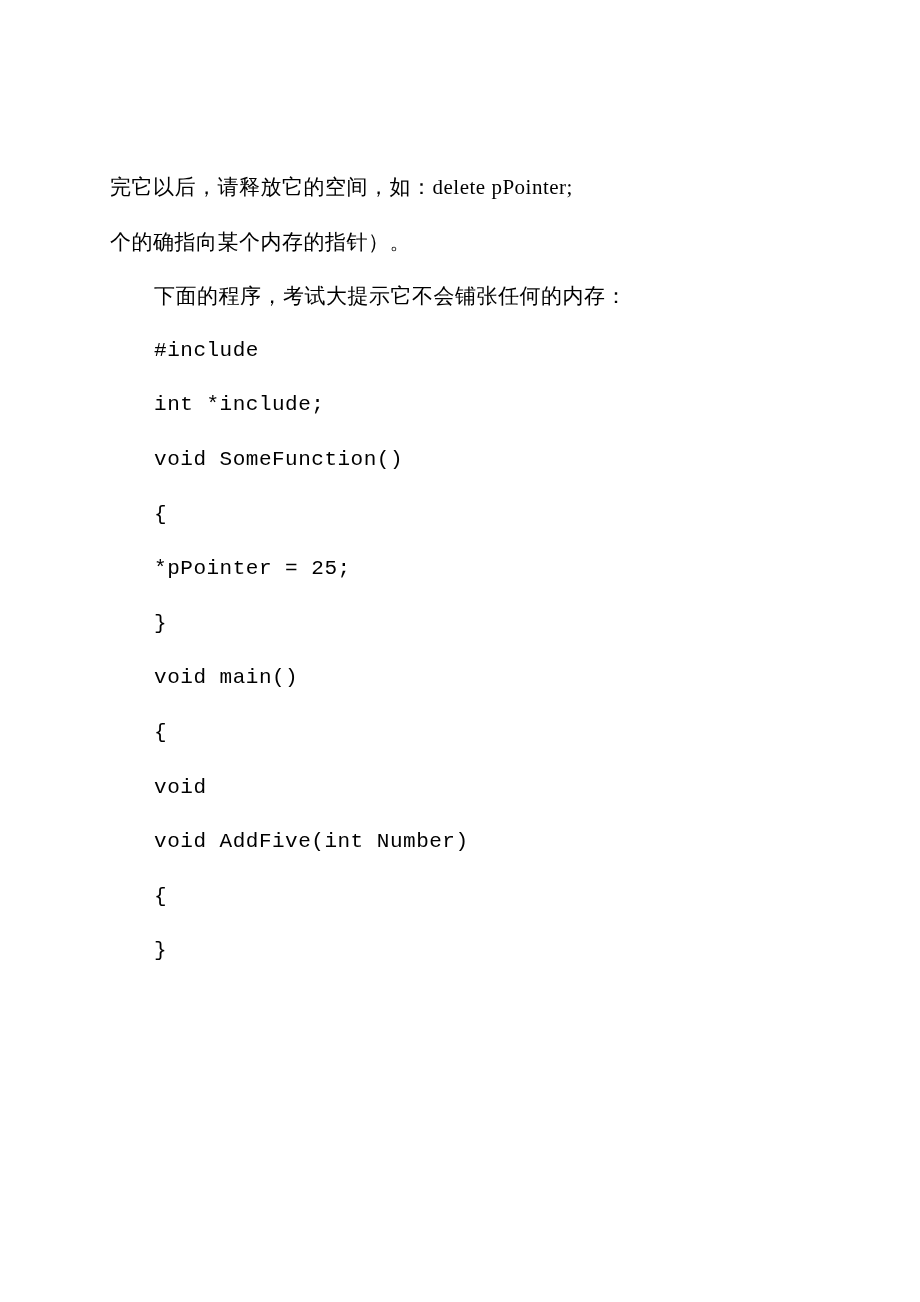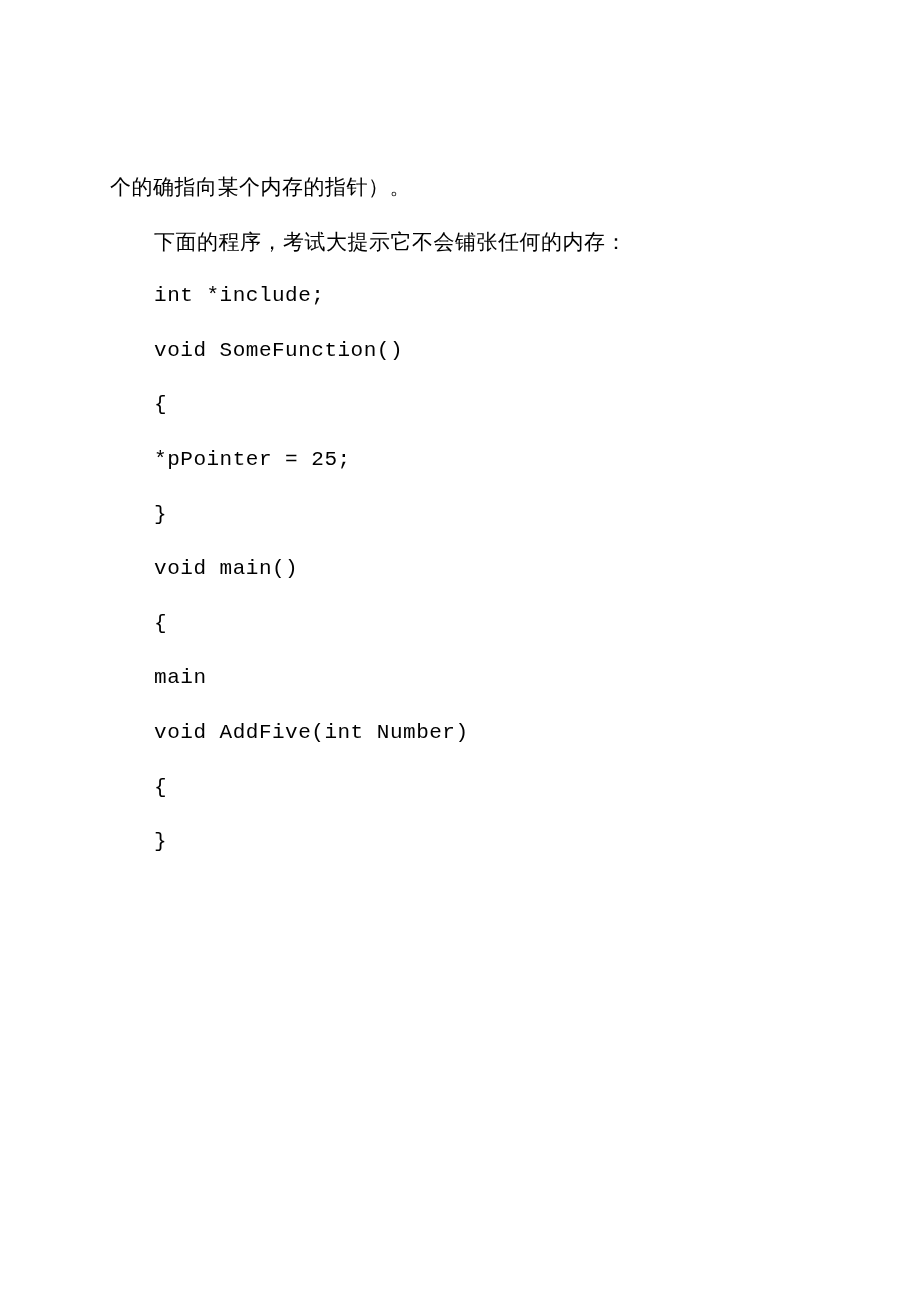--- a/index.html
+++ b/index.html
@@ -24,26 +24,28 @@
     text-indent: 2.1em;
   }
   .code {
     font-family: "SimSun", "宋体", "Courier New", monospace;
   }
 </style>
 </head>
 <body>
 
 <div class="page">
+  <div class="line">完它以后，请释放它的空间，如：delete pPointer;</div>
   <div class="line">个的确指向某个内存的指针）。</div>
   <div class="line indent">下面的程序，考试大提示它不会铺张任何的内存：</div>
+  <div class="line indent code">#include</div>
   <div class="line indent code">int *include;</div>
   <div class="line indent code">void SomeFunction()</div>
   <div class="line indent code">{</div>
   <div class="line indent code">*pPointer = 25;</div>
   <div class="line indent code">}</div>
   <div class="line indent code">void main()</div>
   <div class="line indent code">{</div>
-  <div class="line indent code">main</div>
+  <div class="line indent code">void</div>
   <div class="line indent code">void AddFive(int Number)</div>
   <div class="line indent code">{</div>
   <div class="line indent code">}</div>
 </div>
 
 </body></html>

